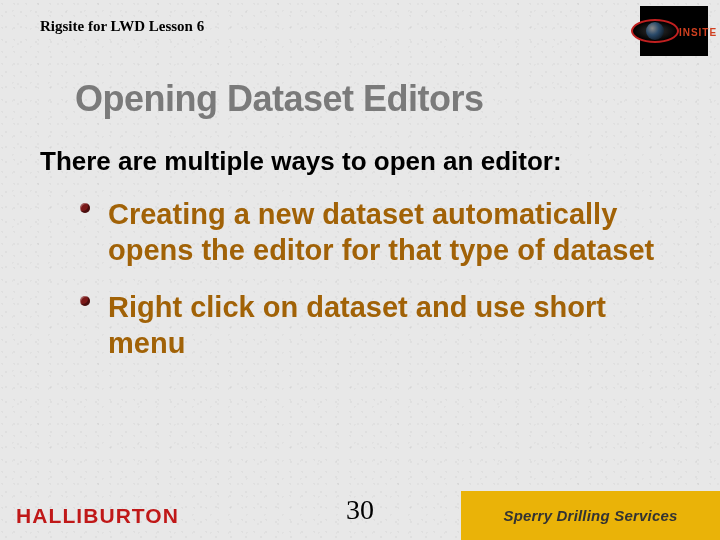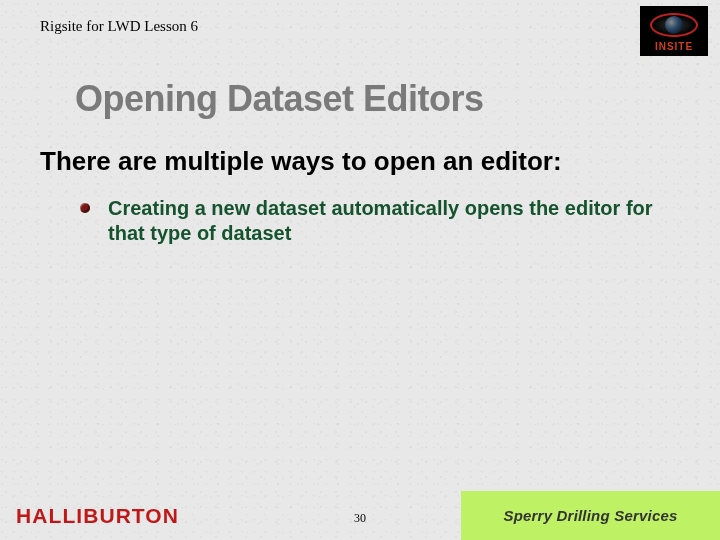--- a/index.html
+++ b/index.html
@@ -17,30 +17,30 @@
     position: relative;
     overflow: hidden;
   }
   .header-label {
     position: absolute;
     top: 18px;
     left: 40px;
     font-family: "Times New Roman", serif;
     font-size: 15px;
     color: #000;
+    font-weight: bold;
   }
   .logo-insite {
     position: absolute;
     top: 6px;
     right: 12px;
     width: 68px;
     height: 50px;
     background: #000;
     display: flex;
-    flex-direction: column;
     align-items: center;
     justify-content: center;
     padding: 2px;
   }
   .eye-wrap {
     width: 52px;
     height: 28px;
     position: relative;
     display: flex;
     align-items: center;
@@ -92,23 +92,23 @@
   .bullets {
     position: absolute;
     top: 196px;
     left: 80px;
     right: 60px;
     list-style: none;
   }
   .bullets li {
     position: relative;
     padding-left: 28px;
-    font-size: 20px;
-    font-weight: bold;
-    color: #14532d;
+    font-size: 29px;
+    font-weight: bold;
+    color: #a16207;
     line-height: 1.25;
     margin-bottom: 20px;
   }
   .bullets li::before {
     content: "";
     position: absolute;
     left: 0;
     top: 7px;
     width: 10px;
     height: 10px;
@@ -133,31 +133,31 @@
     font-size: 20px;
     color: #c01818;
     letter-spacing: 1px;
     transform: scaleX(1.05);
   }
   .page-num {
     position: absolute;
     left: 50%;
     transform: translateX(-50%);
     font-family: "Times New Roman", serif;
-    font-size: 12px;
+    font-size: 28px;
     color: #000;
     bottom: 14px;
   }
   .sperry-box {
     position: absolute;
     right: 0;
     bottom: 0;
     width: 260px;
     height: 50px;
-    background: #bef264;
+    background: #eab308;
     display: flex;
     align-items: center;
     justify-content: center;
     border-top: 1px solid #e8e8e8;
     border-left: 1px solid #e8e8e8;
   }
   .sperry-text {
     font-family: "Arial Black", Arial, sans-serif;
     font-weight: 900;
     font-style: italic;
@@ -179,20 +179,21 @@
   </div>
   <div class="insite-text">INSITE</div>
 </div>
 
 <div class="slide-title">Opening Dataset Editors</div>
 
 <div class="intro-text">There are multiple ways to open an editor:</div>
 
 <ul class="bullets">
   <li>Creating a new dataset automatically opens the editor for that type of dataset</li>
+  <li>Right click on dataset and use short menu</li>
 </ul>
 
 <div class="footer">
   <div class="halliburton">HALLIBURTON</div>
 </div>
 <div class="page-num">30</div>
 <div class="sperry-box">
   <div class="sperry-text">Sperry Drilling Services</div>
 </div>
 

